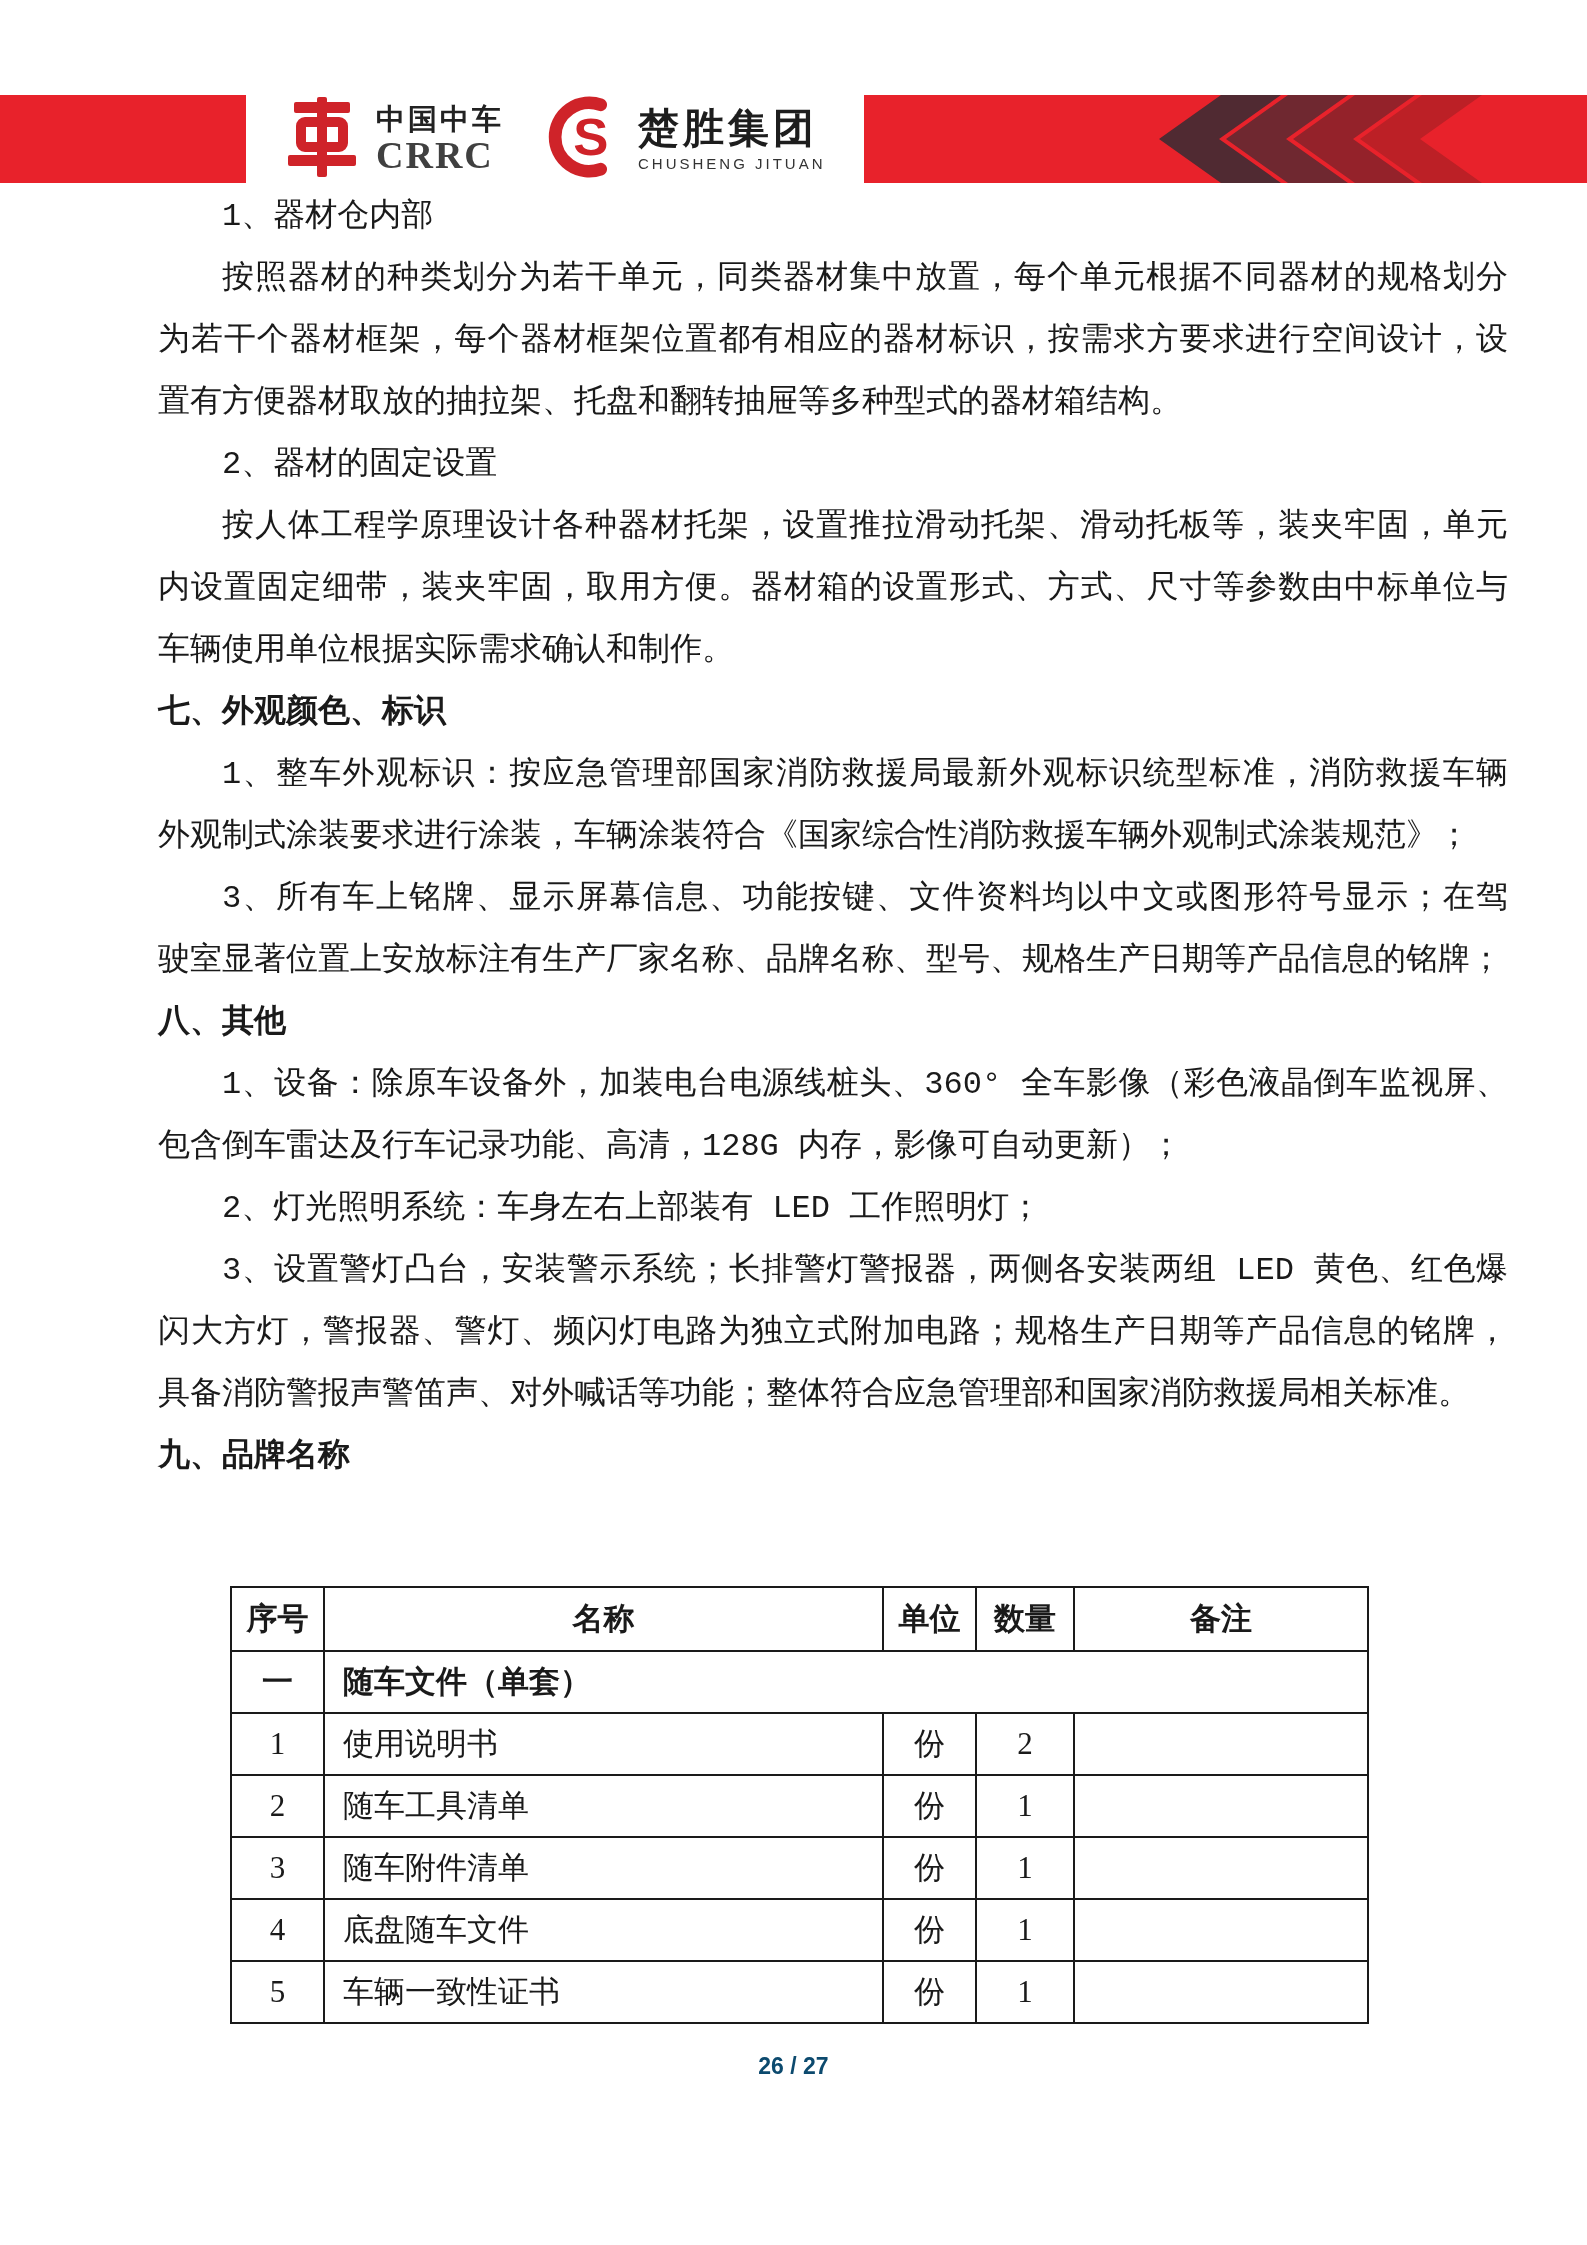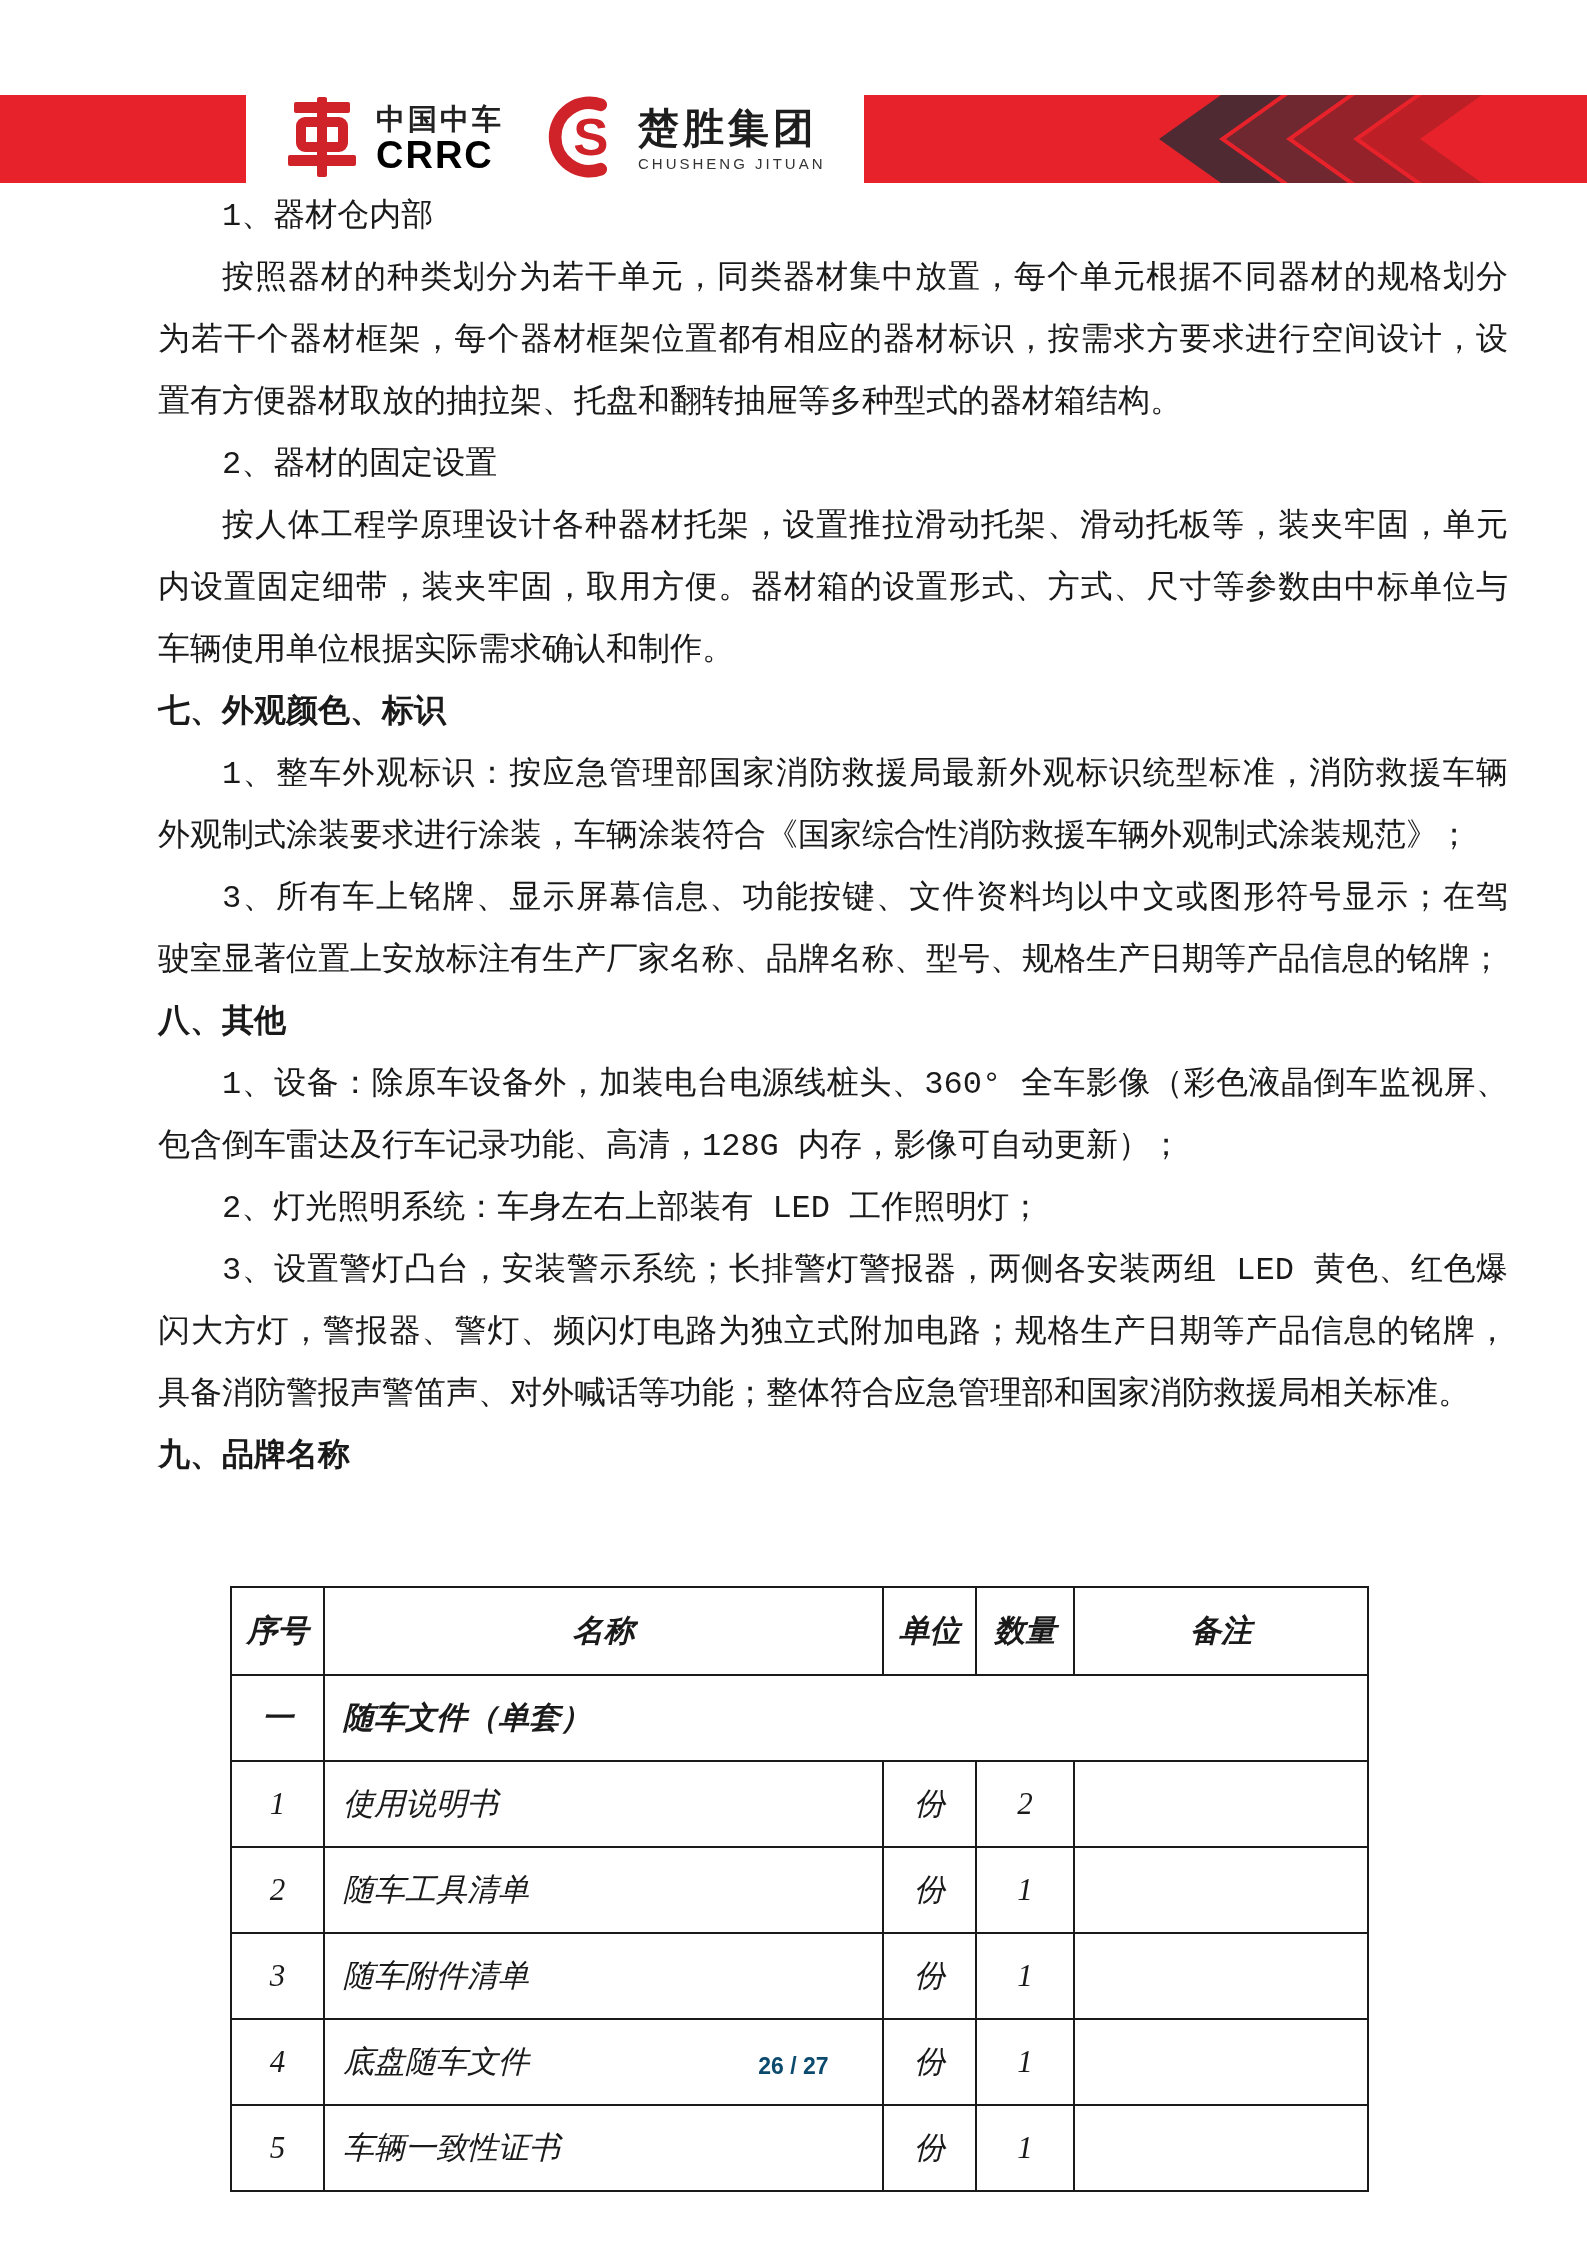--- a/index.html
+++ b/index.html
@@ -10,34 +10,34 @@
   }
   
   .banner{position:absolute;left:0;top:95px;width:1587px;height:88px;display:flex;}
   .band-left{width:246px;height:100%;}
   .band-center{width:618px;height:100%;background:#ffffff;display:flex;align-items:center;box-sizing:border-box;padding-left:36px;}
   .band-right{flex:1;height:100%;position:relative;overflow:hidden;}
   .band-right svg{position:absolute;left:0;top:0;}
   .logo-group{display:flex;align-items:center;}
   .crrc-text{margin-left:14px;line-height:1;}
   .crrc-cn{font-family:"Liberation Sans","DejaVu Sans",sans-serif;font-weight:bold;font-size:29px;letter-spacing:3px;color:#222;}
-  .crrc-en{font-family:Liberation Sans, sans-serif;font-weight:900;font-size:38px;letter-spacing:2px;color:#000000;margin-top:2px;}
+  .crrc-en{font-family:Liberation Serif, serif;font-weight:900;font-size:38px;letter-spacing:2px;color:#404040;margin-top:2px;}
   .chusheng-group{margin-left:42px;}
   .chusheng-text{margin-left:10px;line-height:1;}
   .chusheng-cn{font-family:"Liberation Sans","DejaVu Sans",sans-serif;font-weight:bold;font-size:41px;letter-spacing:4px;color:#1d1d1d;}
   .chusheng-en{font-family:"Liberation Sans","DejaVu Sans",sans-serif;font-size:15px;letter-spacing:3px;color:#333;margin-top:7px;}
   
   .content{position:absolute;left:158px;top:186px;width:1350px;font-size:32px;line-height:62px;font-family:Liberation Mono, monospace;}
   .line{white-space:nowrap;}
   .line.indent{text-indent:64px;}
   .line.bold{font-weight:bold;}
   .line.fill{text-align-last:justify;}
   
   .doc-table{position:absolute;left:230px;top:1586px;width:1137px;border-collapse:collapse;table-layout:fixed;font-size:31px;}
-  .doc-table td,.doc-table th{border:2px solid #1a1a1a;padding:12px;vertical-align:middle;text-align:center;font-weight:normal;overflow:hidden;font-style:italic;}
+  .doc-table td,.doc-table th{border:2px solid #1a1a1a;padding:0;vertical-align:middle;text-align:center;font-weight:normal;overflow:hidden;}
   .doc-table th{font-weight:bold;height:62px;}
   .doc-table td{height:60px;}
   .doc-table .name-cell{text-align:left;padding-left:18px;}
   .doc-table .bold{font-weight:bold;}
   
   .page-footer{position:absolute;left:0;top:2053px;width:100%;text-align:center;
     font-family:"Liberation Sans","DejaVu Sans",sans-serif;font-weight:bold;font-size:23px;color:#0c4a6e;}
 </style>
 </head>
 <body>

